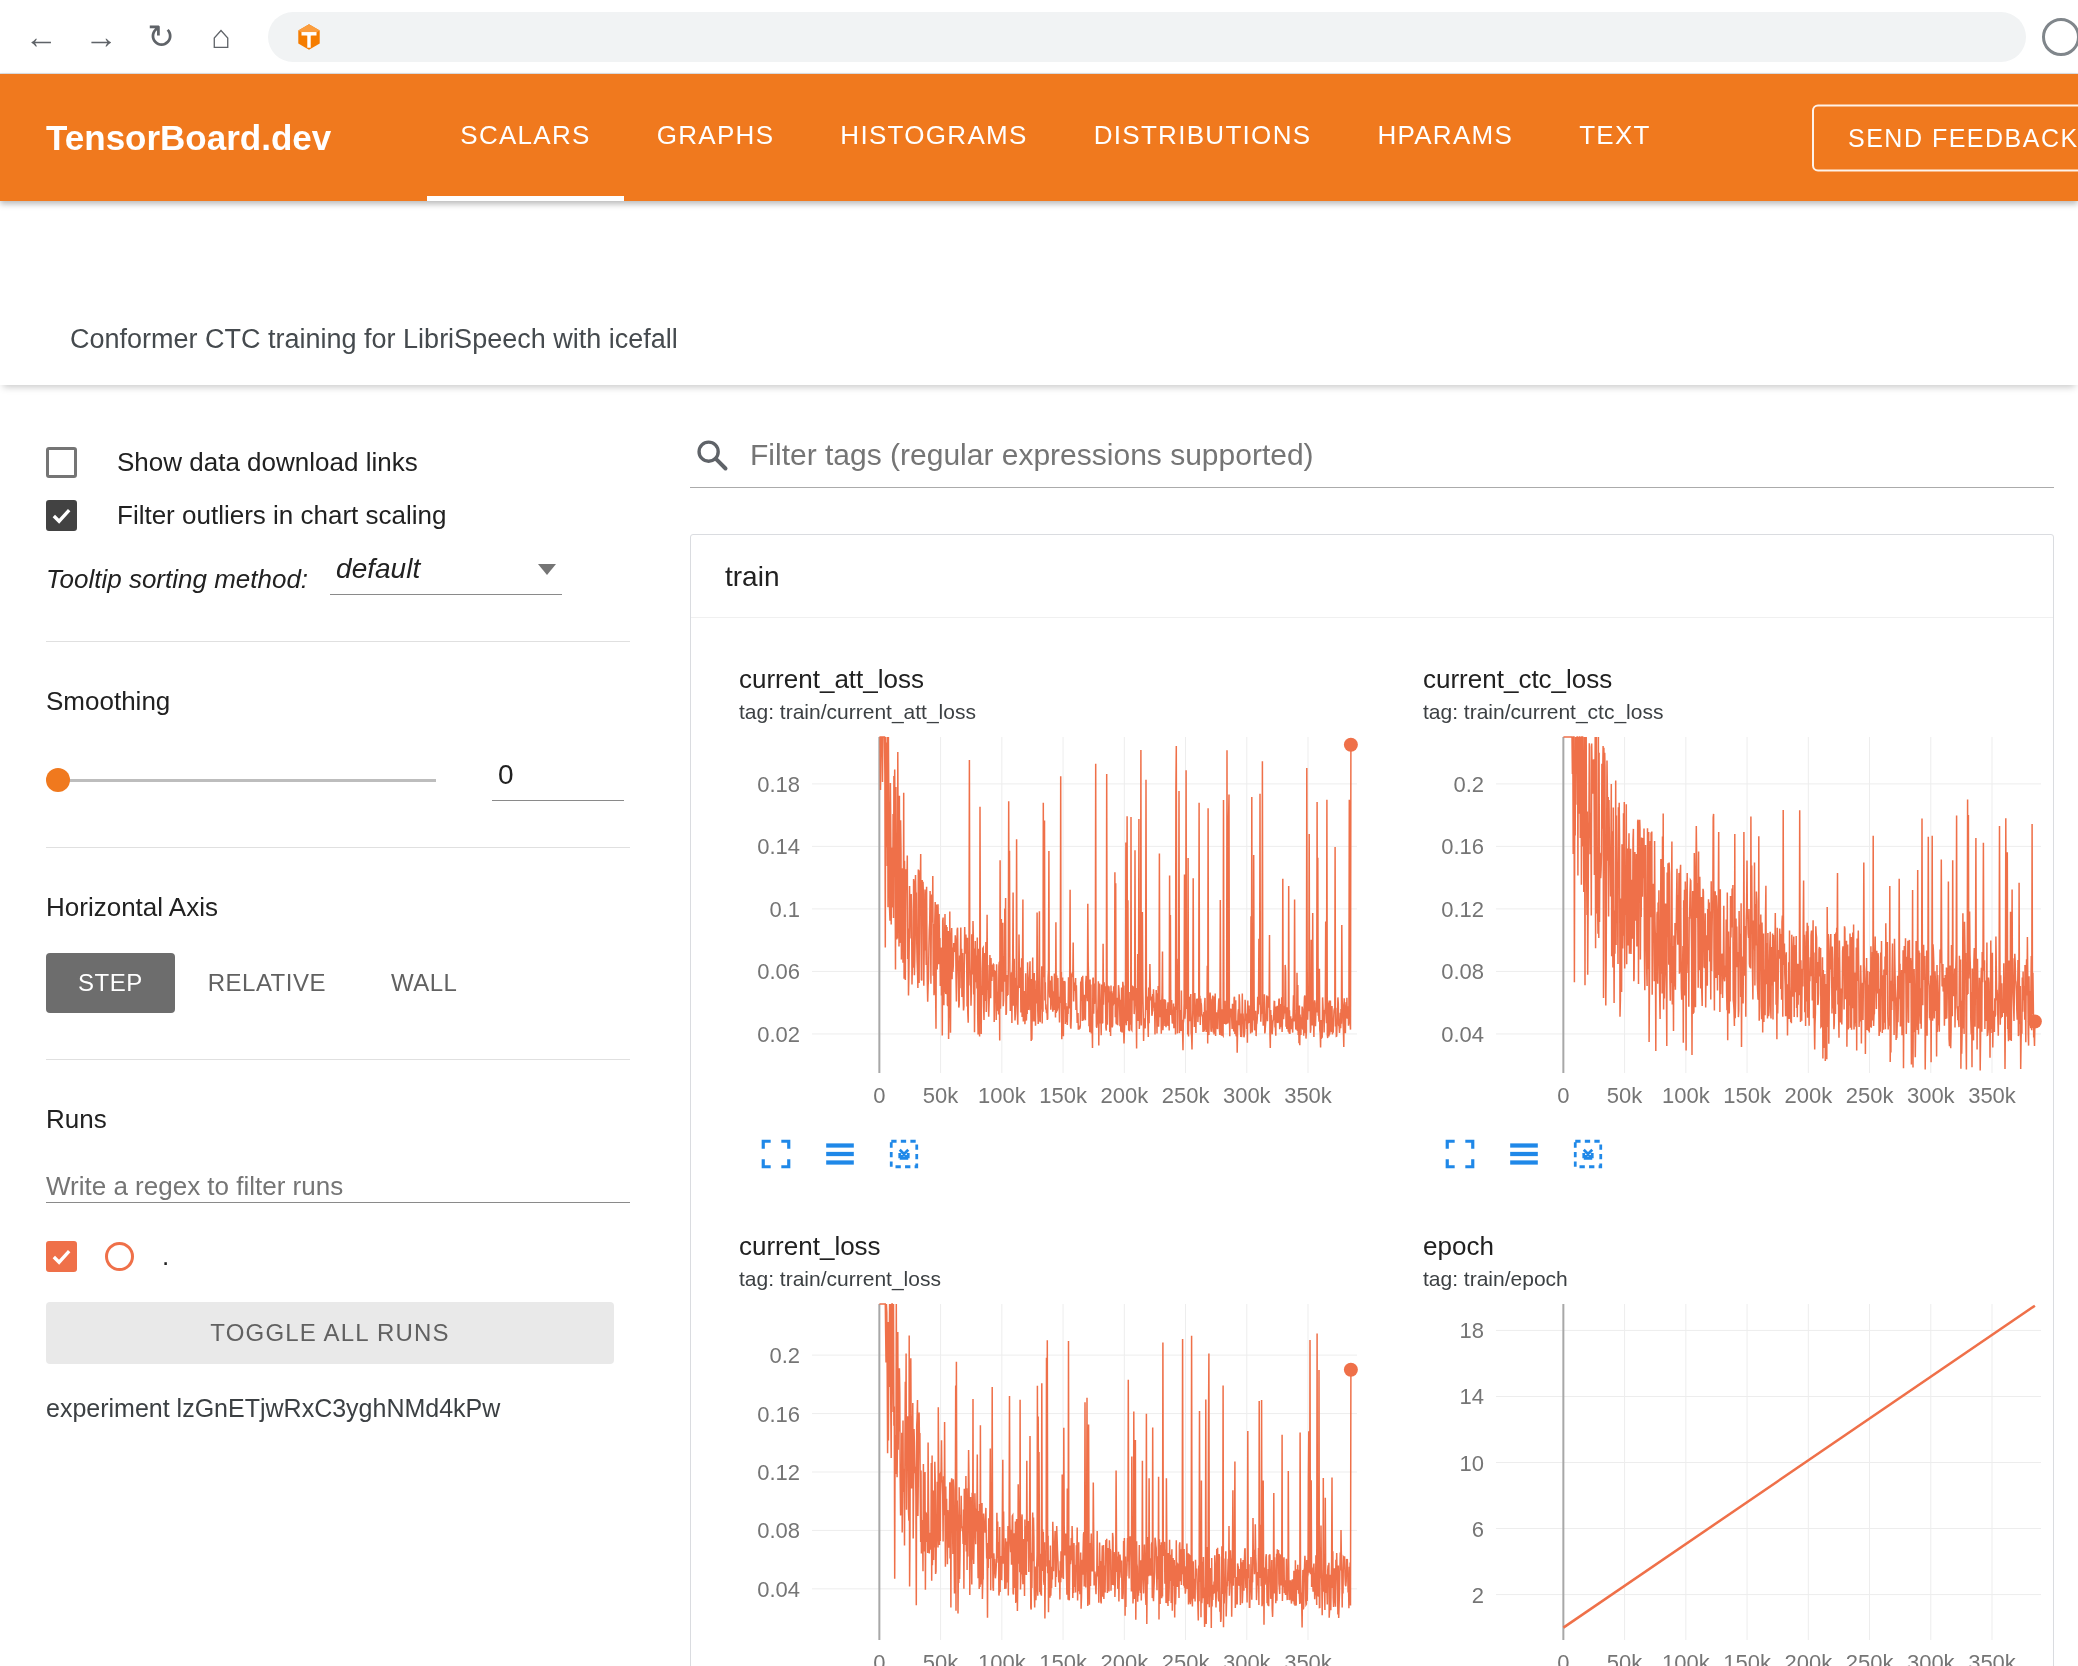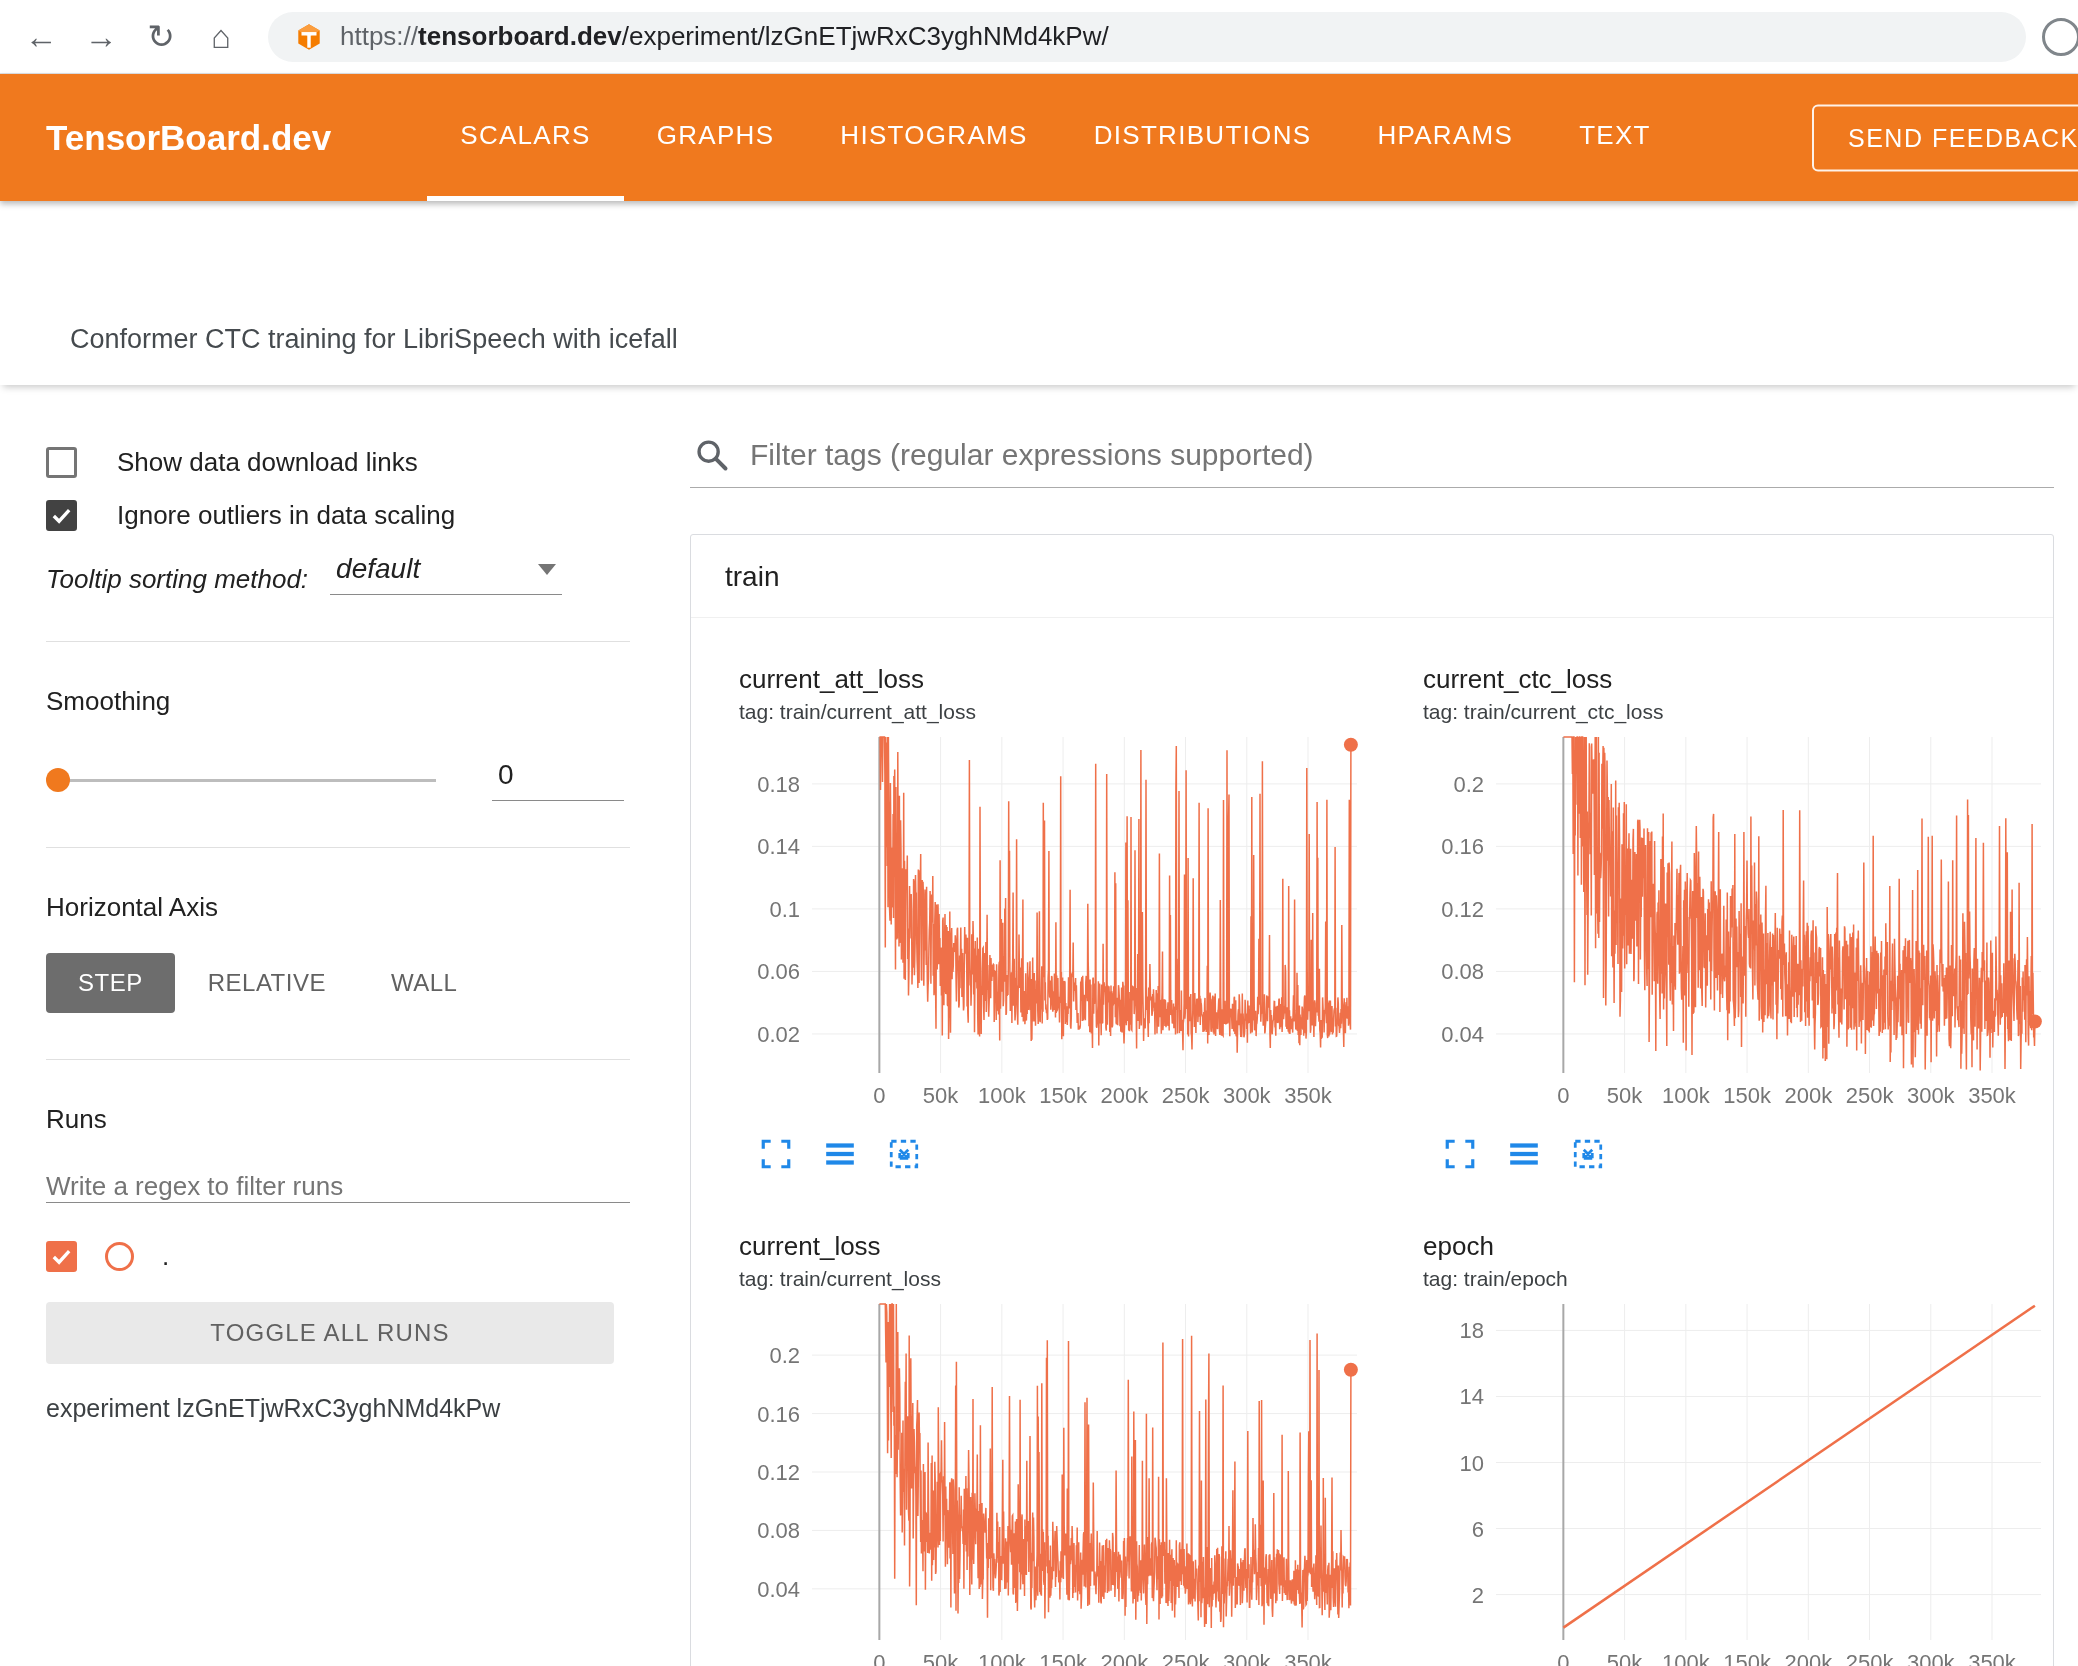--- a/index.html
+++ b/index.html
@@ -125,21 +125,20 @@
     </div>
   <div class="omnibox">
     <span class="s-icon">
       <svg width="30" height="30" viewBox="0 0 28 28">
           <polygon points="14,2 24,8 24,20 14,26 4,20 4,8" fill="#f57c00"></polygon>
           <polygon points="14,2 24,8 14,14 4,8" fill="#fb9d3e"></polygon>
           <rect x="12.4" y="12" width="3.2" height="12" fill="#fff"></rect>
           <rect x="7" y="9.4" width="14" height="3.2" fill="#fff"></rect>
         </svg>
     </span>
-    <span class="url"><span class="scheme">https://</span><span class="domain">tensorboard.dev</span><span class="path">/experiment/lzGnETjwRxC3yghNMd4kPw/</span></span>
   </div>
   <div class="avatar"></div>
 </div>
 
 <div class="tb-header">
   <div class="logo">TensorBoard.dev</div>
   <div class="tabs">
     <div class="tab active">
         <span>SCALARS</span>
       </div>
@@ -174,21 +173,21 @@
         
       </span>
       <span class="cbx-label">Show data download links</span>
     </div>
     <div class="cbx-row">
       <span class="cbx dark on">
         <svg viewBox="0 0 24 24">
             <path d="M4 12.5 L9.5 18 L20 6.5" stroke="currentColor" stroke-width="3.5" fill="none"></path>
           </svg>
       </span>
-      <span class="cbx-label">Ignore outliers in data scaling</span>
+      <span class="cbx-label">Filter outliers in chart scaling</span>
     </div>
 
     <div class="tooltip-row">
       <span class="tt-label">Tooltip sorting method:</span>
       <span class="select">
         <span class="select-value">default</span>
         <span class="caret"></span>
       </span>
     </div>
 

